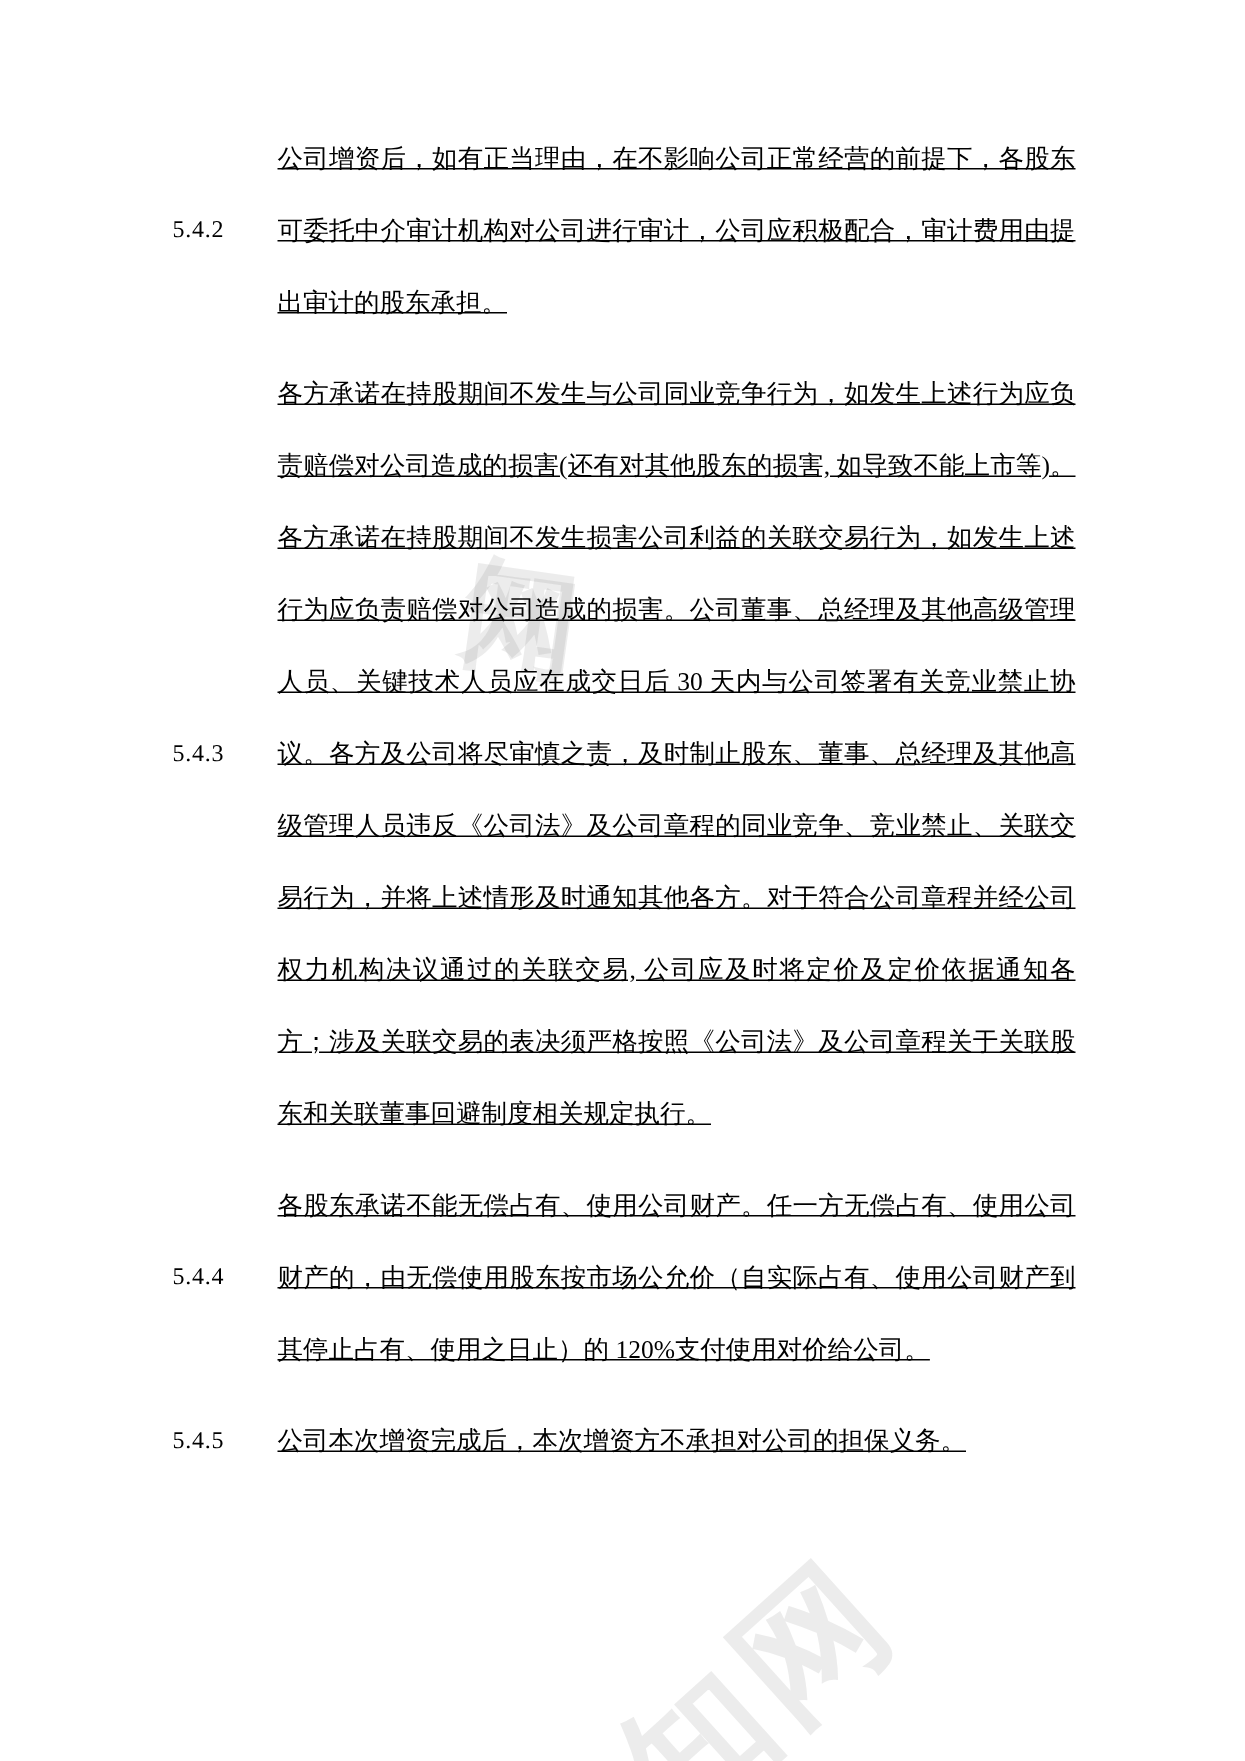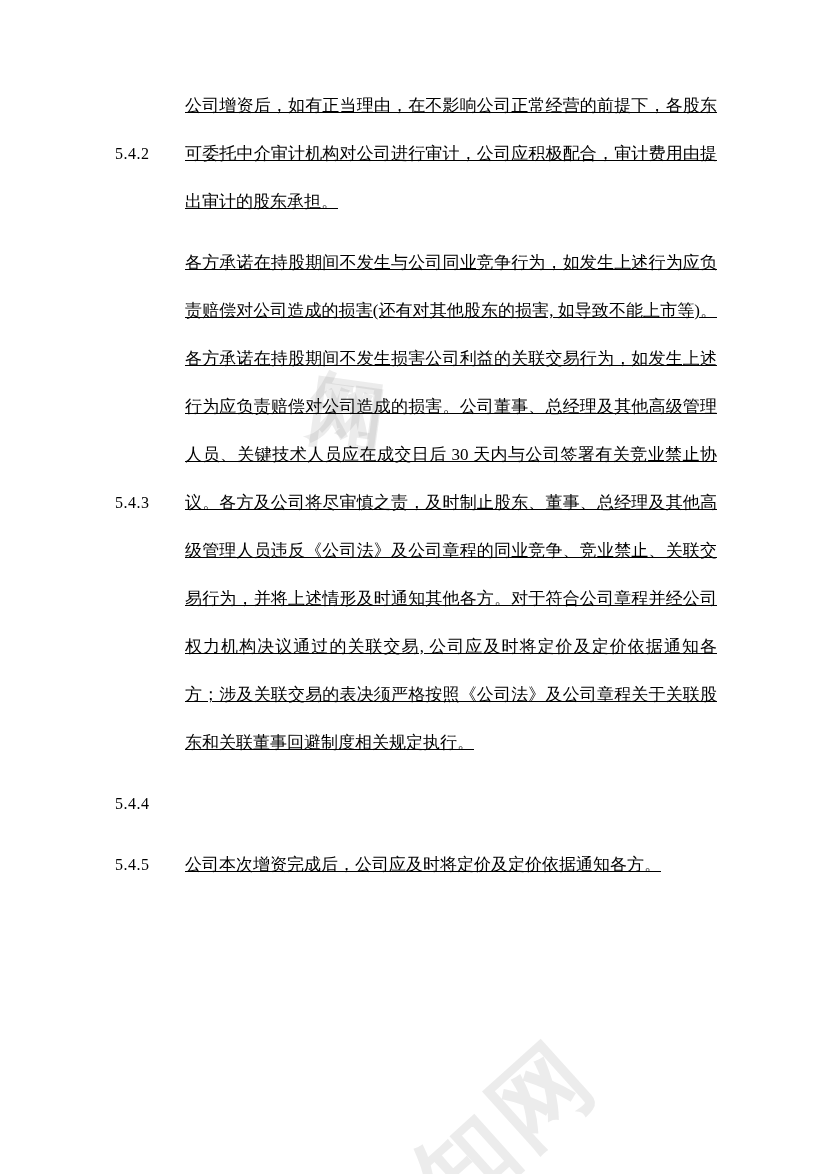--- a/index.html
+++ b/index.html
@@ -86,21 +86,22 @@
       <p class="body">公司增资后，如有正当理由，在不影响公司正常经营的前提下，各股东可委托中介审计机构对公司进行审计，公司应积极配合，审计费用由提出审计的股东承担。</p>
     </section>
 
     <section class="clause">
       <span class="num">5.4.3</span>
       <p class="body">各方承诺在持股期间不发生与公司同业竞争行为，如发生上述行为应负责赔偿对公司造成的损害(还有对其他股东的损害, 如导致不能上市等)。各方承诺在持股期间不发生损害公司利益的关联交易行为，如发生上述行为应负责赔偿对公司造成的损害。公司董事、总经理及其他高级管理人员、关键技术人员应在成交日后 30 天内与公司签署有关竞业禁止协议。各方及公司将尽审慎之责，及时制止股东、董事、总经理及其他高级管理人员违反《公司法》及公司章程的同业竞争、竞业禁止、关联交易行为，并将上述情形及时通知其他各方。对于符合公司章程并经公司权力机构决议通过的关联交易, 公司应及时将定价及定价依据通知各方；涉及关联交易的表决须严格按照《公司法》及公司章程关于关联股东和关联董事回避制度相关规定执行。</p>
     </section>
 
     <section class="clause">
       <span class="num">5.4.4</span>
+      <p class="body">各股东承诺不能无偿占有、使用公司财产。任一方无偿占有、使用公司财产的，由无偿使用股东按市场公允价（自实际占有、使用公司财产到其停止占有、使用之日止）的 120%支付使用对价给公司。</p>
     </section>
 
     <section class="clause">
       <span class="num">5.4.5</span>
-      <p class="body">公司本次增资完成后，公司应及时将定价及定价依据通知各方。</p>
+      <p class="body">公司本次增资完成后，本次增资方不承担对公司的担保义务。</p>
     </section>
 
   </div>
 </div>
 
 </body></html>

